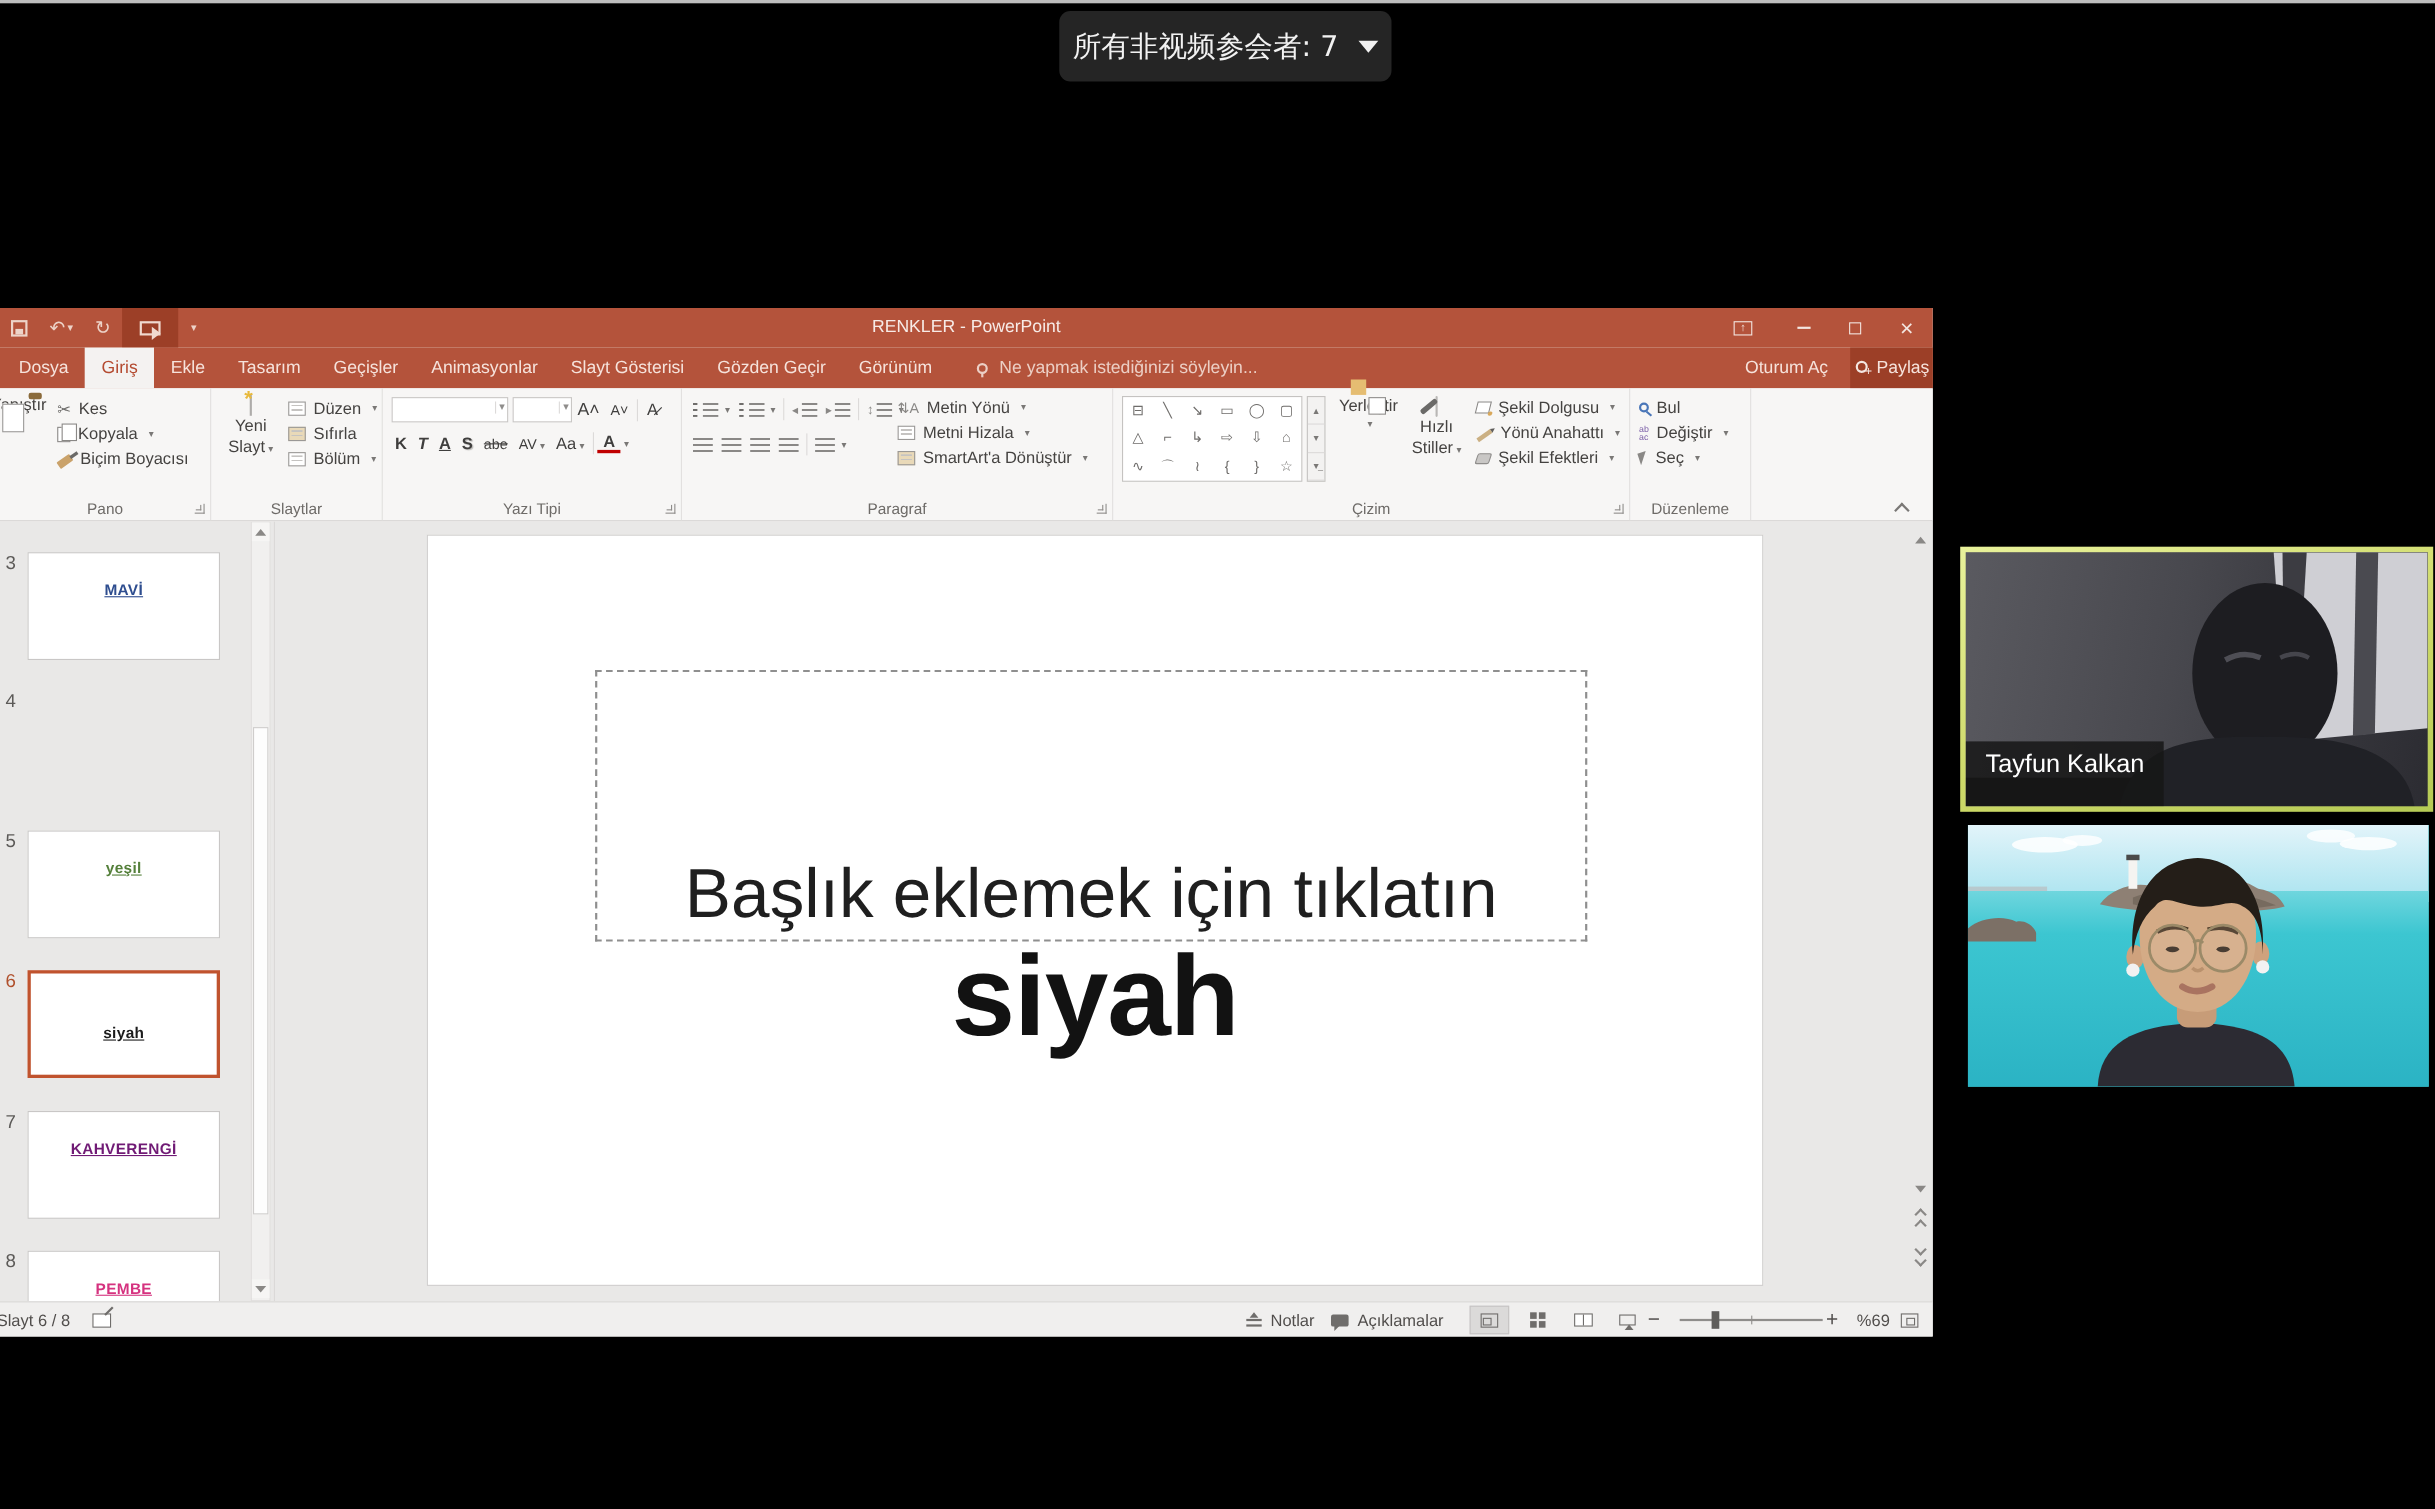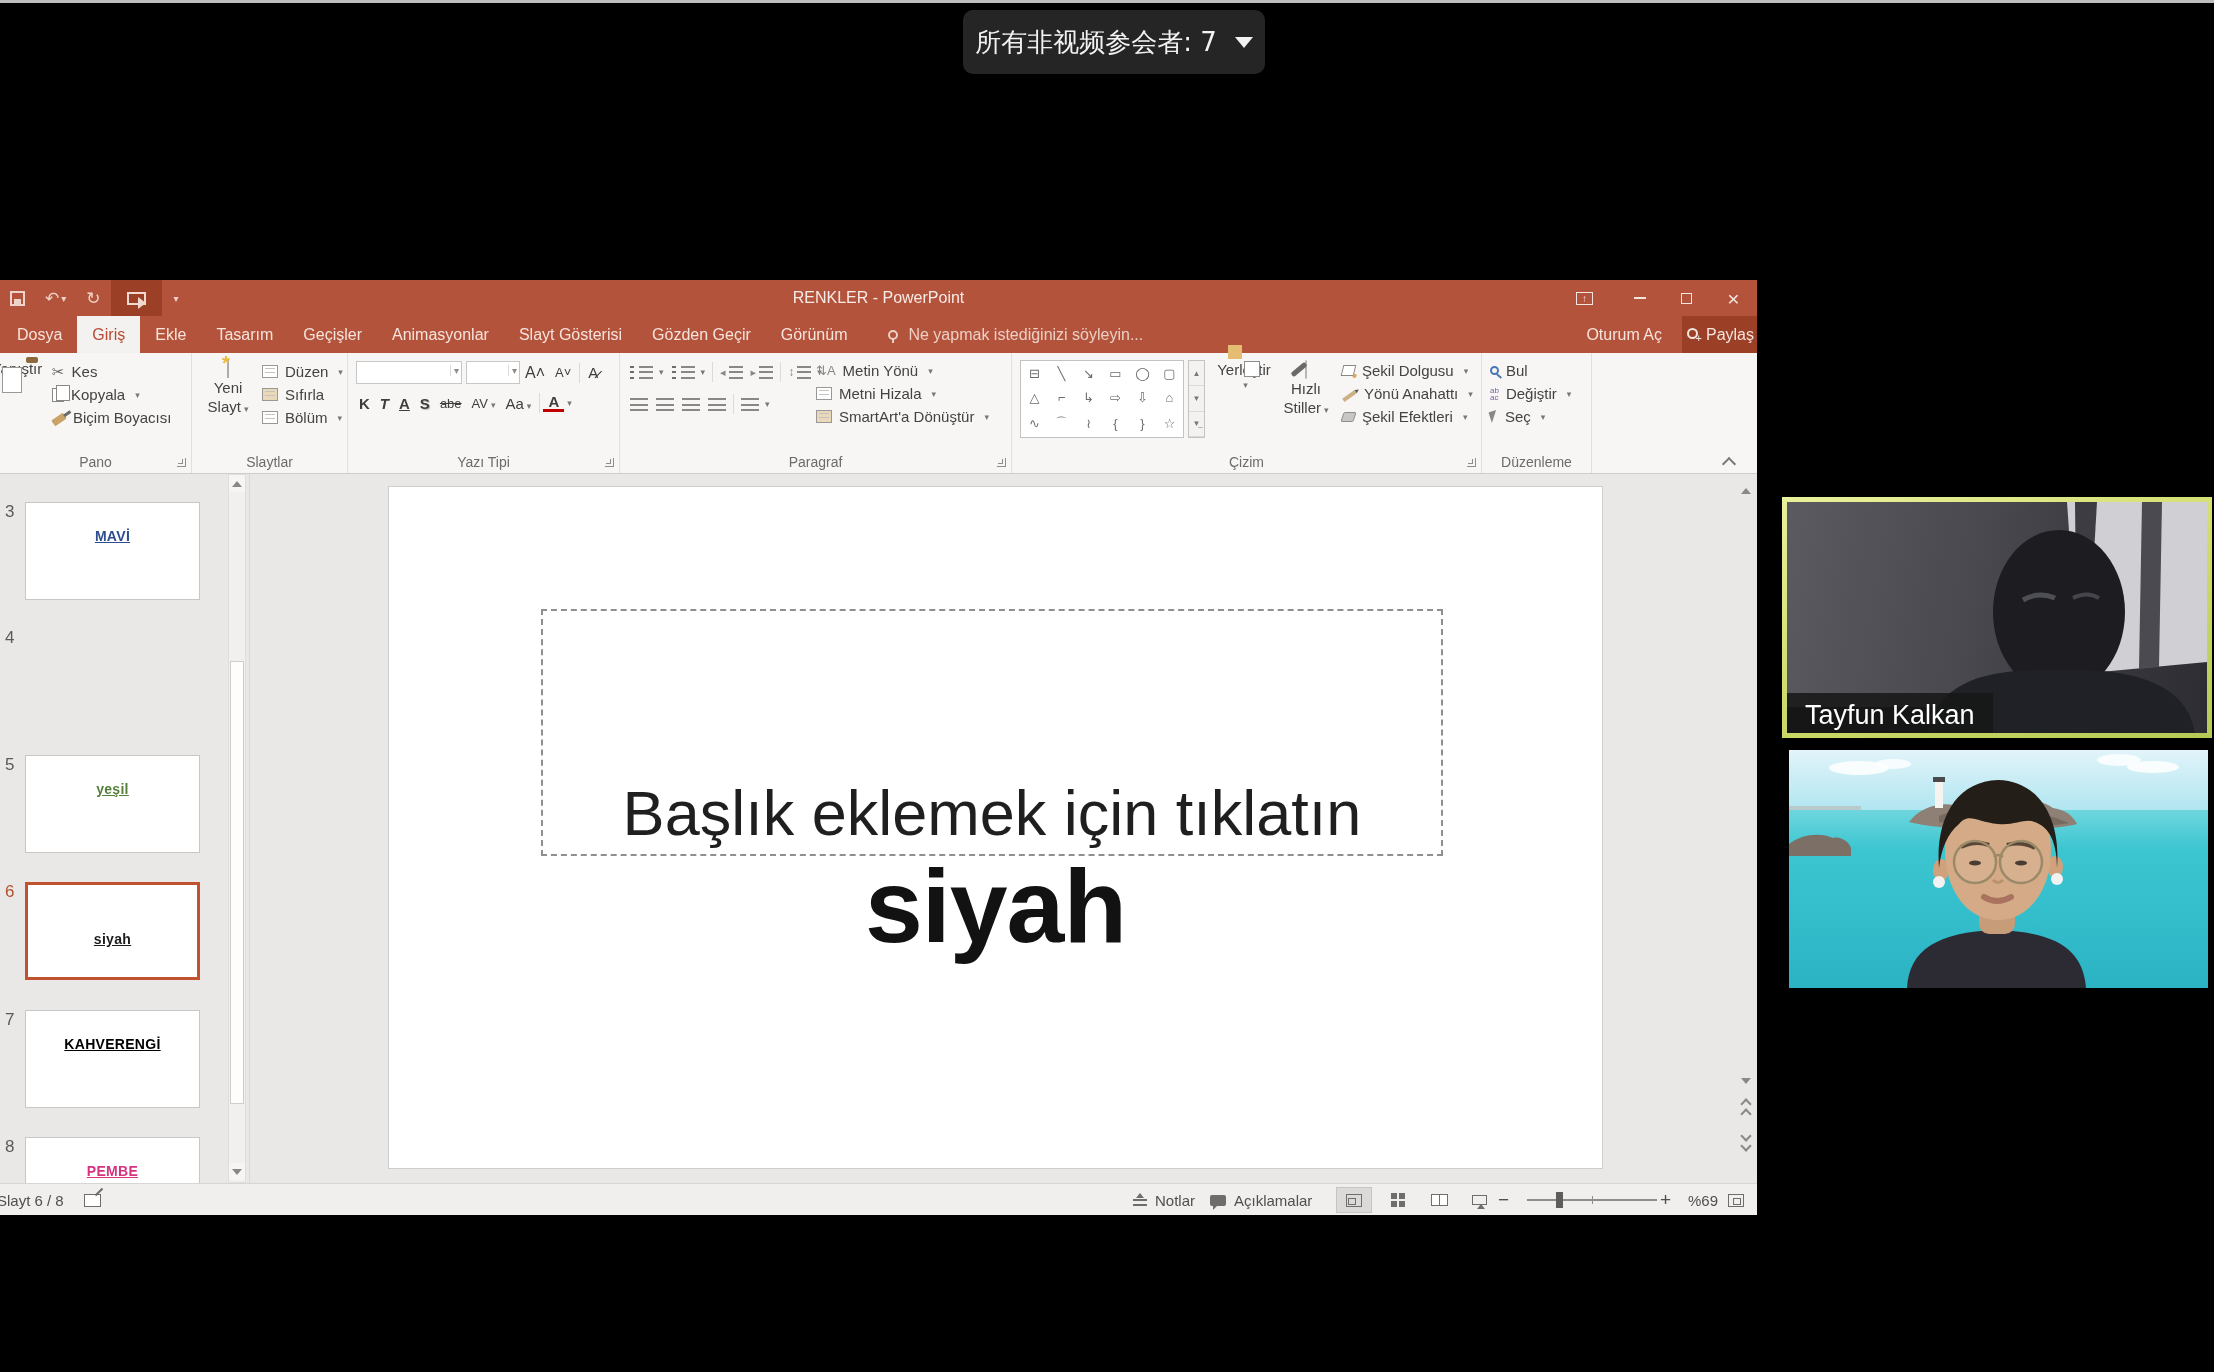--- a/index.html
+++ b/index.html
@@ -176,21 +176,21 @@
   .zoomthumb{position:absolute;left:1556px;top:8px;width:7px;height:16px;background:#5f5d5b;cursor:grab;}
   .zsign{font-size:19px;color:#514e4c;}
   .ic-fit{width:16px;height:13px;border:1px solid #6f6d6b;position:relative;}
   .ic-fit::after{content:"";position:absolute;left:4px;top:3px;width:6px;height:5px;border:1px solid #6f6d6b;}
 
   
   .video1{position:absolute;left:1782px;top:497px;width:430px;height:241px;padding:5px;
           background:linear-gradient(160deg,#e9f29b,#cdd968 55%,#b5ca55);}
   .v1inner{position:relative;width:100%;height:100%;overflow:hidden;
            background:linear-gradient(100deg,#5a5a60,#48484e 45%,#35353b 80%,#2c2c32);}
-  .v1name{position:absolute;left:0;bottom:0;background:rgba(22,22,22,.85);color:#fff;font-size:27px;padding:7px 18px 2px;}
+  .v1name{position:absolute;left:0;bottom:0;background:rgba(22,22,22,.85);color:#fff;font-size:23px;padding:7px 18px 25px;}
   .video2{position:absolute;left:1789px;top:750px;width:419px;height:238px;background:#35c2cd;overflow:hidden;}
   svg{display:block;}
 </style>
 </head>
 <body>
 
 <div class="screen">
   <div class="topstrip"></div>
 
   <button class="pbtn">
@@ -496,21 +496,21 @@
         <span class="thumb-num" style="top:281px;">5</span>
         <div class="thumb" style="top:281px;">
             <span class="thumb-label pos-a" style="color: rgb(85, 128, 59);">yeşil</span>
           </div>
         <span class="thumb-num sel" style="top:408px;">6</span>
         <div class="thumb sel" style="top:408px;">
             <span class="thumb-label pos-b" style="color: rgb(28, 28, 28);">siyah</span>
           </div>
         <span class="thumb-num" style="top:536px;">7</span>
         <div class="thumb" style="top:536px;">
-            <span class="thumb-label pos-a" style="color: #000000;">KAHVERENGİ</span>
+            <span class="thumb-label pos-a" style="color: #701a75;">KAHVERENGİ</span>
           </div>
         <span class="thumb-num" style="top:663px;">8</span>
         <div class="thumb" style="top:663px;">
             <span class="thumb-label pos-a" style="color: rgb(213, 50, 127);">PEMBE</span>
           </div>
 
         <div class="psb">
           <span class="psb-up">
               <span class="tri-u"></span>
             </span>

